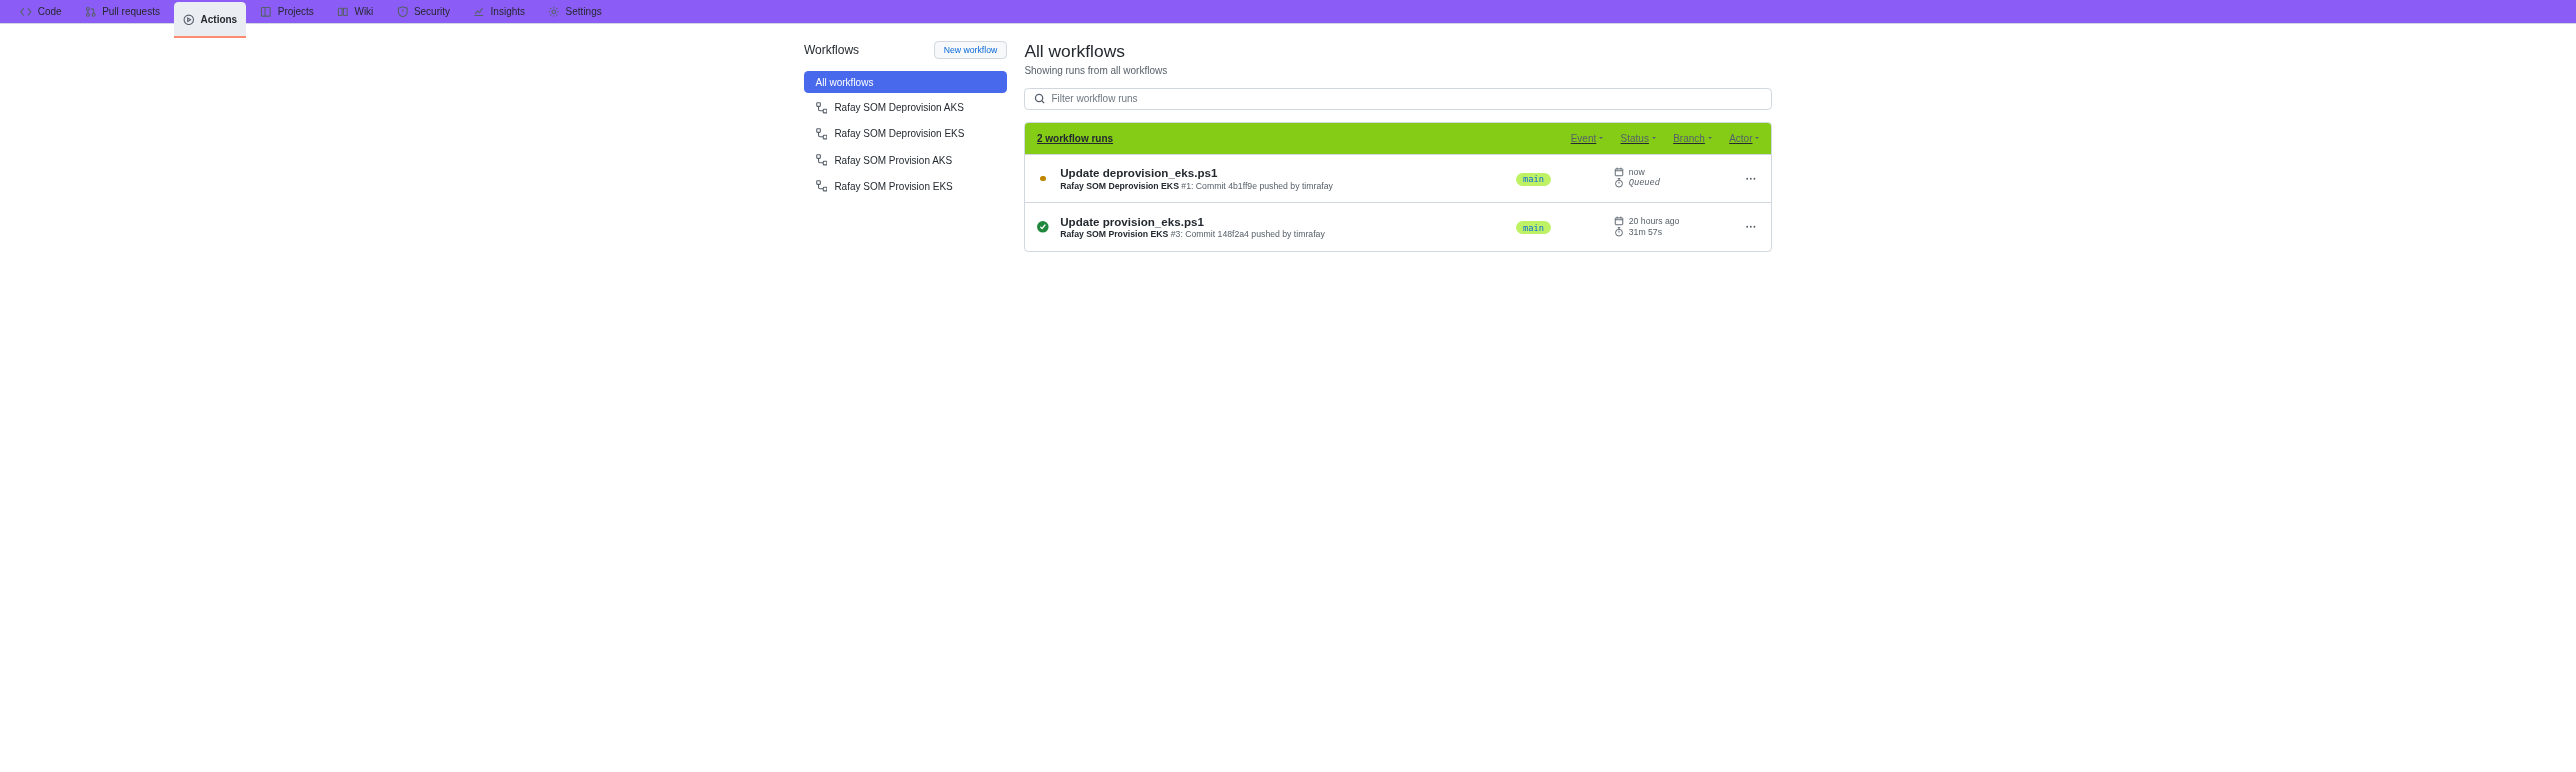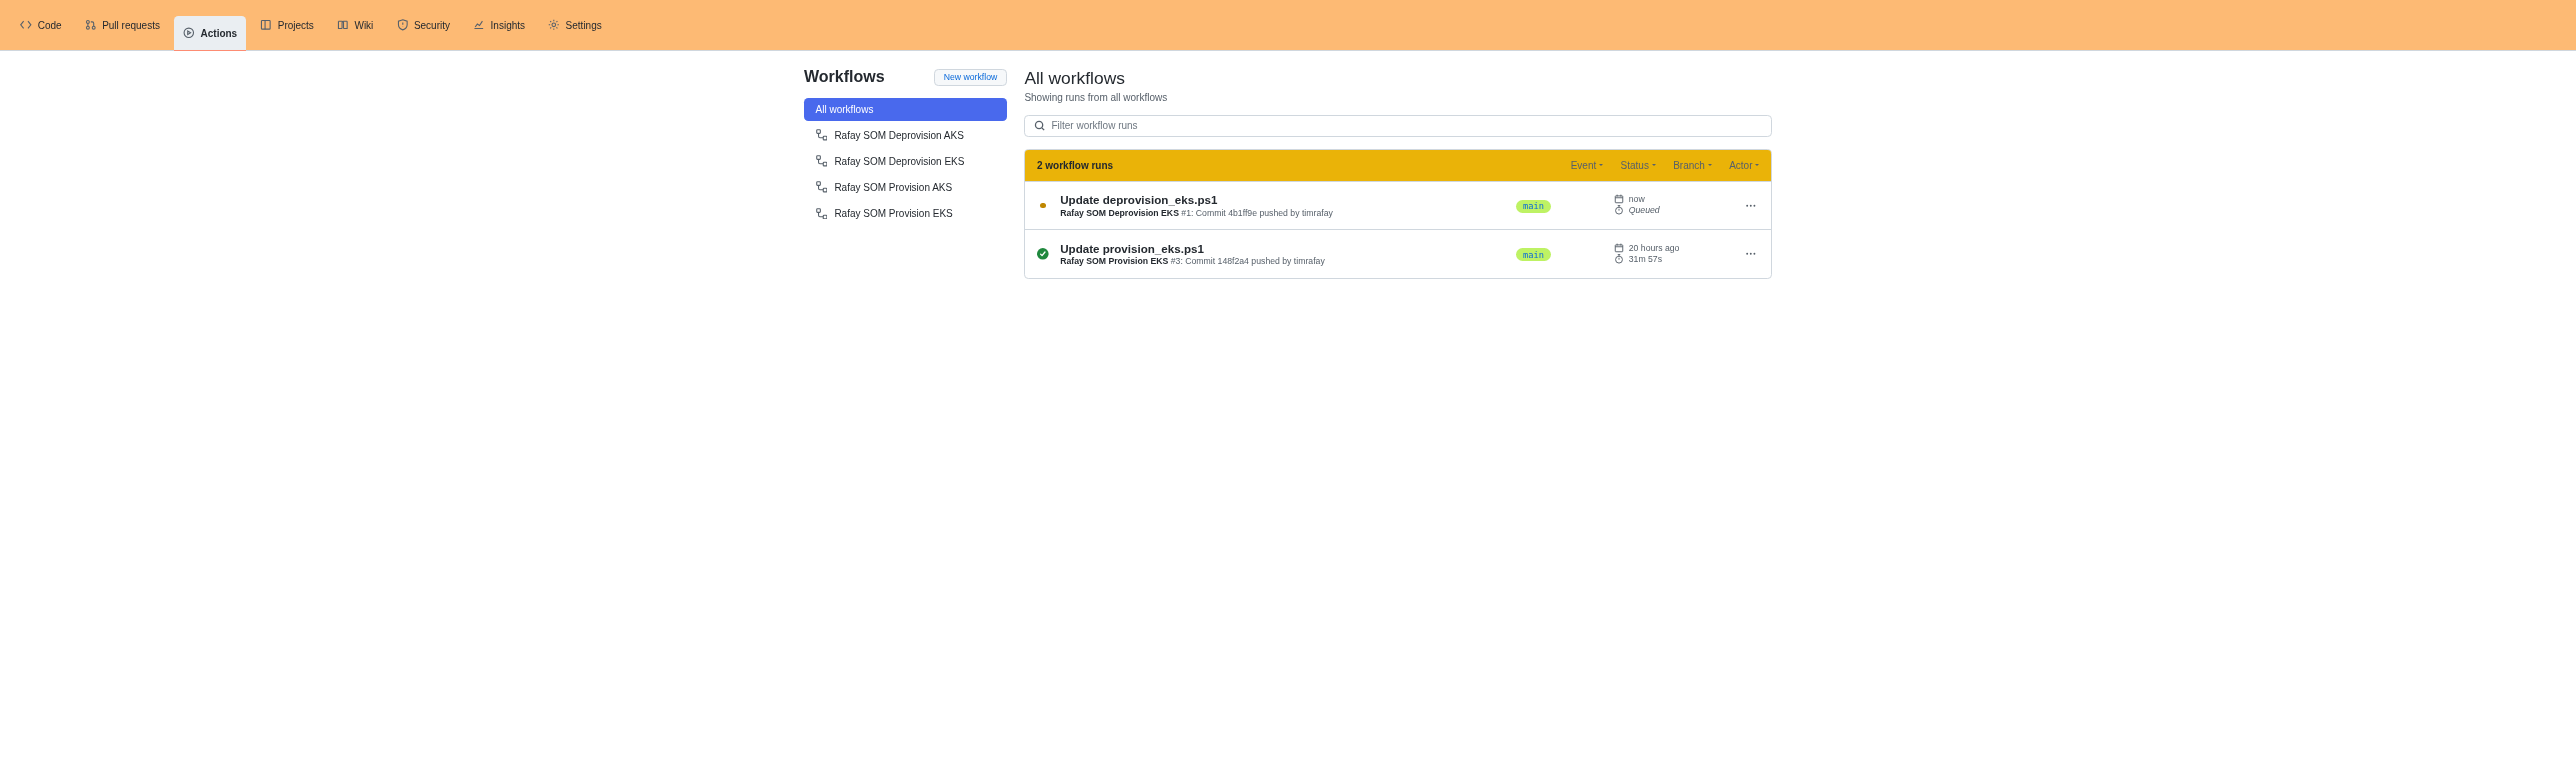--- a/index.html
+++ b/index.html
@@ -1,64 +1,64 @@
 <!DOCTYPE html>
 <html style="font-size:11.6px"><head>
 <meta charset="utf-8">
 <style>
 * { box-sizing: border-box; margin: 0; padding: 0; }
 body { font-family: -apple-system, BlinkMacSystemFont, "Segoe UI", Helvetica, Arial, sans-serif; color: #24292f; background: #fff; }
 
-.topnav { display: flex; align-items: center; gap: 5.8px; padding: 0 11.6px; background: #fdba74; border-bottom: 0.7px solid #d0d7de; height: 51px; }
+.topnav { display: flex; align-items: center; gap: 5.8px; padding: 0 11.6px; background: #8b5cf6; border-bottom: 0.7px solid #d0d7de; height: 24px; }
 .topnav-item { display: flex; align-items: center; gap: 5.8px; padding: 0 8.7px; height: 35px; font-size: 10px; color: #24292f; cursor: pointer; position: relative; }
 .topnav-item.active { font-weight: 600; background: #eaeef2; border-radius: 4.3px 4.3px 0 0; margin-top: 16px; }
 .topnav-item.active::after { content: ""; position: absolute; left: 0; right: 0; bottom: -0.7px; height: 1.4px; background: #fd8c73; }
 .topnav-icon { width: 11.6px; height: 11.6px; fill: none; stroke: #57606a; stroke-width: 1.5; }
 
 .content { display: flex; max-width: 1014px; margin: 0 auto; padding: 17.4px 23px; gap: 17.4px; }
 
 .sidebar { width: 203px; flex-shrink: 0; }
 .sidebar-header { display: flex; justify-content: space-between; align-items: center; margin-bottom: 11.6px; }
-.sidebar-title { font-size: 16px; font-weight: 700; }
+.sidebar-title { font-size: 12px; font-weight: 400; }
 .new-workflow-btn { font-size: 8.7px; color: #0969da; background: #f6f8fa; border: 0.7px solid #d0d7de; border-radius: 4.3px; padding: 2.9px 8.7px; cursor: pointer; }
 .sidebar-item { display: flex; align-items: center; gap: 7.2px; padding: 5.8px 11.6px; border-radius: 4.3px; font-size: 10px; cursor: pointer; margin-bottom: 2.9px; }
 .sidebar-item.selected { background: #4969ed; color: #fff; }
 .workflow-icon { width: 11.6px; height: 11.6px; fill: none; stroke: #57606a; stroke-width: 1.5; }
 
 .main { flex: 1; }
 .main-title { font-size: 17.4px; font-weight: 400; margin-bottom: 2.9px; }
 .main-subtitle { font-size: 10px; color: #57606a; margin-bottom: 11.6px; }
 
 .filter-wrap { display: flex; align-items: center; gap: 5.8px; border: 0.7px solid #d0d7de; border-radius: 4.3px; padding: 4.3px 8.7px; margin-bottom: 11.6px; }
 .filter-input { border: none; outline: none; font-size: 10px; flex: 1; color: #24292f; }
 .filter-input::placeholder { color: #6e7781; }
 .search-icon { width: 11.6px; height: 11.6px; fill: none; stroke: #57606a; stroke-width: 1.8; }
 
 .runs-box { border: 0.7px solid #d0d7de; border-radius: 4.3px; overflow: hidden; }
-.runs-header { display: flex; justify-content: space-between; align-items: center; padding: 10px 11.6px; background: #eab308; border-bottom: 0.7px solid #d0d7de; }
+.runs-header { display: flex; justify-content: space-between; align-items: center; padding: 10px 11.6px; background: #84cc16; border-bottom: 0.7px solid #d0d7de; text-decoration: underline; }
 .runs-count { font-size: 10px; font-weight: 600; }
 .runs-filters { display: flex; gap: 17.4px; }
 .filter-dd { display: flex; align-items: center; gap: 2.9px; font-size: 10px; color: #57606a; cursor: pointer; }
 .caret { width: 0; height: 0; border-left: 2.9px solid transparent; border-right: 2.9px solid transparent; border-top: 2.9px solid #57606a; }
 
 .run-row { display: flex; align-items: center; padding: 11.6px; border-bottom: 0.7px solid #d0d7de; gap: 11.6px; }
 .run-row:last-child { border-bottom: none; }
 .status-dot { width: 11.6px; height: 11.6px; flex-shrink: 0; display: flex; align-items: center; justify-content: center; }
 .status-queued { width: 5.8px; height: 5.8px; border-radius: 50%; background: #bf8700; }
 .status-success { width: 11.6px; height: 11.6px; }
 .run-info { flex: 1; min-width: 0; }
 .run-title { font-size: 11.6px; font-weight: 600; margin-bottom: 1.4px; }
 .run-meta { font-size: 8.7px; color: #57606a; }
 .run-meta .wf-name { font-weight: 600; color: #24292f; }
 .branch-col { width: 87px; }
 .branch-badge { display: inline-block; font-family: ui-monospace, SFMono-Regular, Menlo, monospace; font-size: 8.7px; color: #0969da; background: #bef264; border-radius: 723px; padding: 1.4px 7.2px; }
 .time-col { width: 116px; font-size: 8.7px; color: #57606a; }
 .time-line { display: flex; align-items: center; gap: 4.3px; margin-bottom: 1.4px; }
 .time-icon { width: 10px; height: 10px; fill: none; stroke: #57606a; stroke-width: 1.5; }
-.italic { font-style: italic; }
+.italic { font-style: italic; font-family: Liberation Mono, monospace; }
 .kebab { width: 17.4px; display: flex; align-items: center; justify-content: center; cursor: pointer; color: #57606a; }
 </style>
 </head>
 <body>
 
 <nav class="topnav">
   <div class="topnav-item">
     <svg class="topnav-icon" viewBox="0 0 16 16">
         <path d="M5 3l-4 5 4 5M11 3l4 5-4 5"></path>
       </svg>

